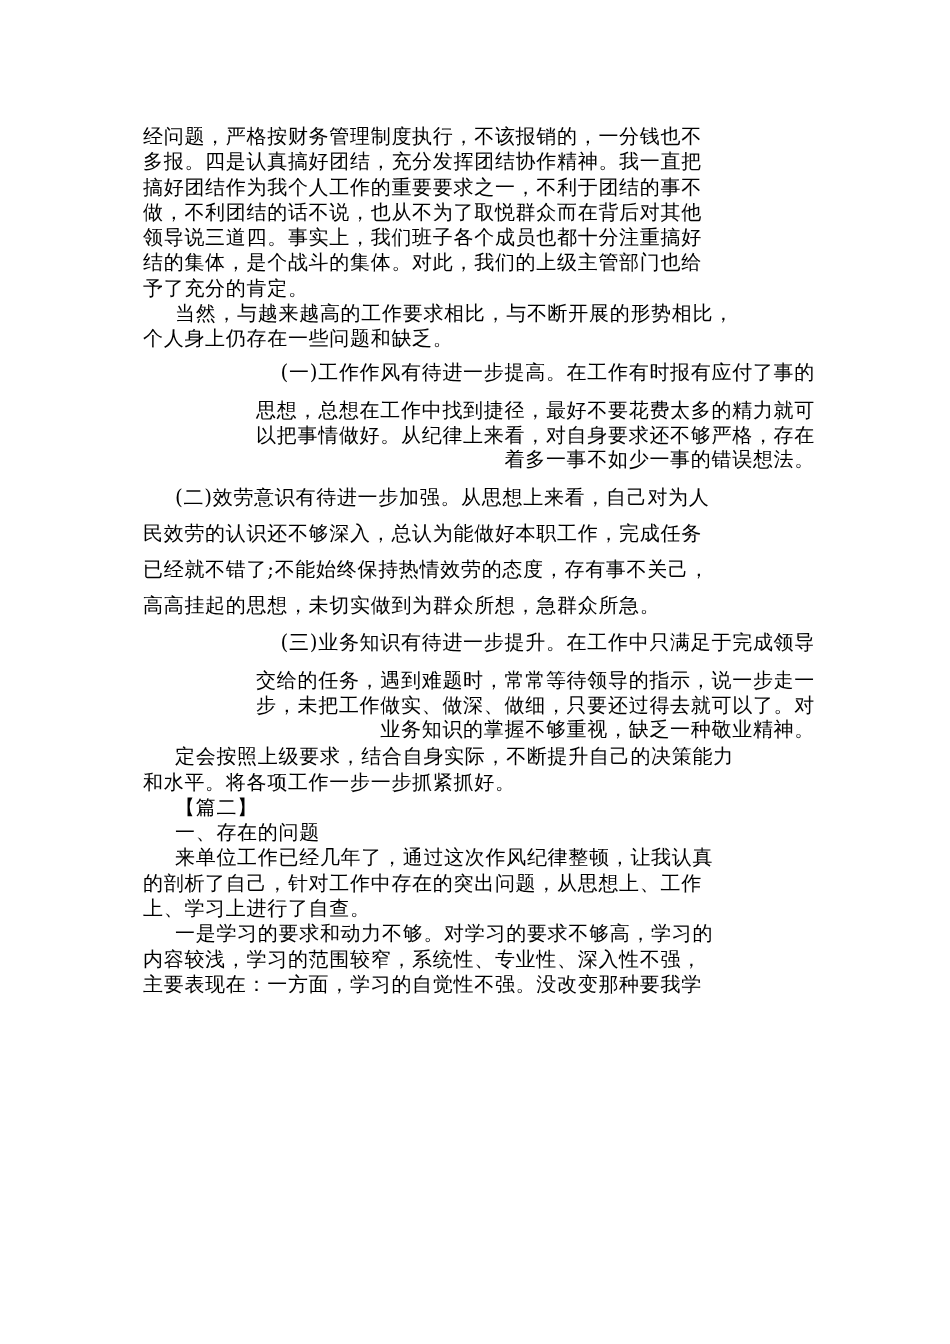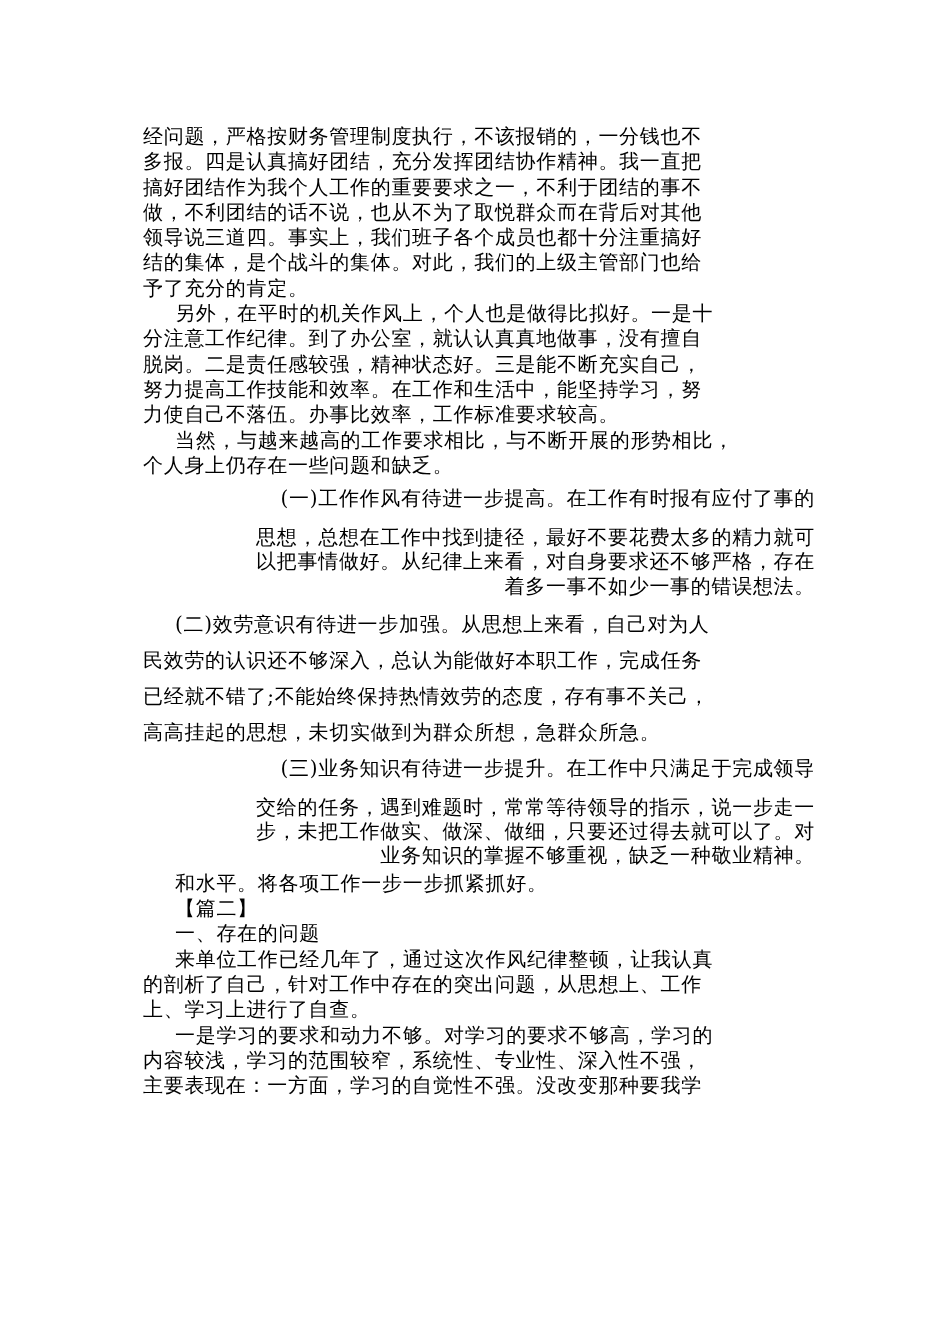--- a/index.html
+++ b/index.html
@@ -53,27 +53,20 @@
       <div class="blk">
         <div class="ln">经问题，严格按财务管理制度执行，不该报销的，一分钱也不</div>
         <div class="ln">多报。四是认真搞好团结，充分发挥团结协作精神。我一直把</div>
         <div class="ln">搞好团结作为我个人工作的重要要求之一，不利于团结的事不</div>
         <div class="ln">做，不利团结的话不说，也从不为了取悦群众而在背后对其他</div>
         <div class="ln">领导说三道四。事实上，我们班子各个成员也都十分注重搞好</div>
         <div class="ln">结的集体，是个战斗的集体。对此，我们的上级主管部门也给</div>
         <div class="ln">予了充分的肯定。</div>
       </div>
       <div class="blk  indent">
-        <div class="ln">另外，在平时的机关作风上，个人也是做得比拟好。一是十</div>
-        <div class="ln">分注意工作纪律。到了办公室，就认认真真地做事，没有擅自</div>
-        <div class="ln">脱岗。二是责任感较强，精神状态好。三是能不断充实自己，</div>
-        <div class="ln">努力提高工作技能和效率。在工作和生活中，能坚持学习，努</div>
-        <div class="ln">力使自己不落伍。办事比效率，工作标准要求较高。</div>
-      </div>
-      <div class="blk  indent">
         <div class="ln">当然，与越来越高的工作要求相比，与不断开展的形势相比，</div>
         <div class="ln">个人身上仍存在一些问题和缺乏。</div>
       </div>
       <div class="blk sec-tight mt-a indent">
         <div class="ln">(一)工作作风有待进一步提高。在工作有时报有应付了事的</div>
         <div class="ln">思想，总想在工作中找到捷径，最好不要花费太多的精力就可</div>
         <div class="ln">以把事情做好。从纪律上来看，对自身要求还不够严格，存在</div>
         <div class="ln">着多一事不如少一事的错误想法。</div>
       </div>
       <div class="blk sec-loose mt-b indent">
@@ -82,20 +75,21 @@
         <div class="ln">已经就不错了;不能始终保持热情效劳的态度，存有事不关己，</div>
         <div class="ln">高高挂起的思想，未切实做到为群众所想，急群众所急。</div>
       </div>
       <div class="blk sec-tight mt-c indent">
         <div class="ln">(三)业务知识有待进一步提升。在工作中只满足于完成领导</div>
         <div class="ln">交给的任务，遇到难题时，常常等待领导的指示，说一步走一</div>
         <div class="ln">步，未把工作做实、做深、做细，只要还过得去就可以了。对</div>
         <div class="ln">业务知识的掌握不够重视，缺乏一种敬业精神。</div>
       </div>
       <div class="blk mt-d indent">
+        <div class="ln">定会按照上级要求，结合自身实际，不断提升自己的决策能力</div>
         <div class="ln">和水平。将各项工作一步一步抓紧抓好。</div>
       </div>
       <div class="blk  indent">
         <div class="ln">【篇二】</div>
       </div>
       <div class="blk  indent">
         <div class="ln">一、存在的问题</div>
       </div>
       <div class="blk  indent">
         <div class="ln">来单位工作已经几年了，通过这次作风纪律整顿，让我认真</div>

